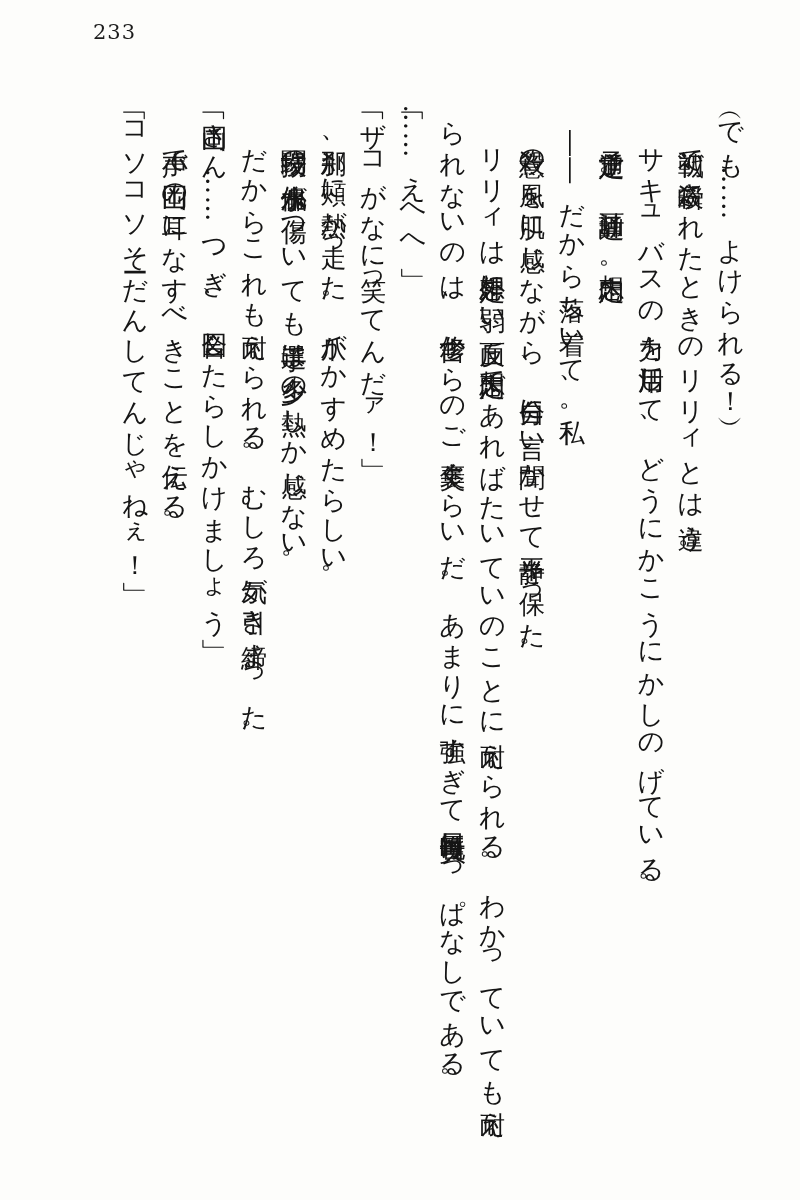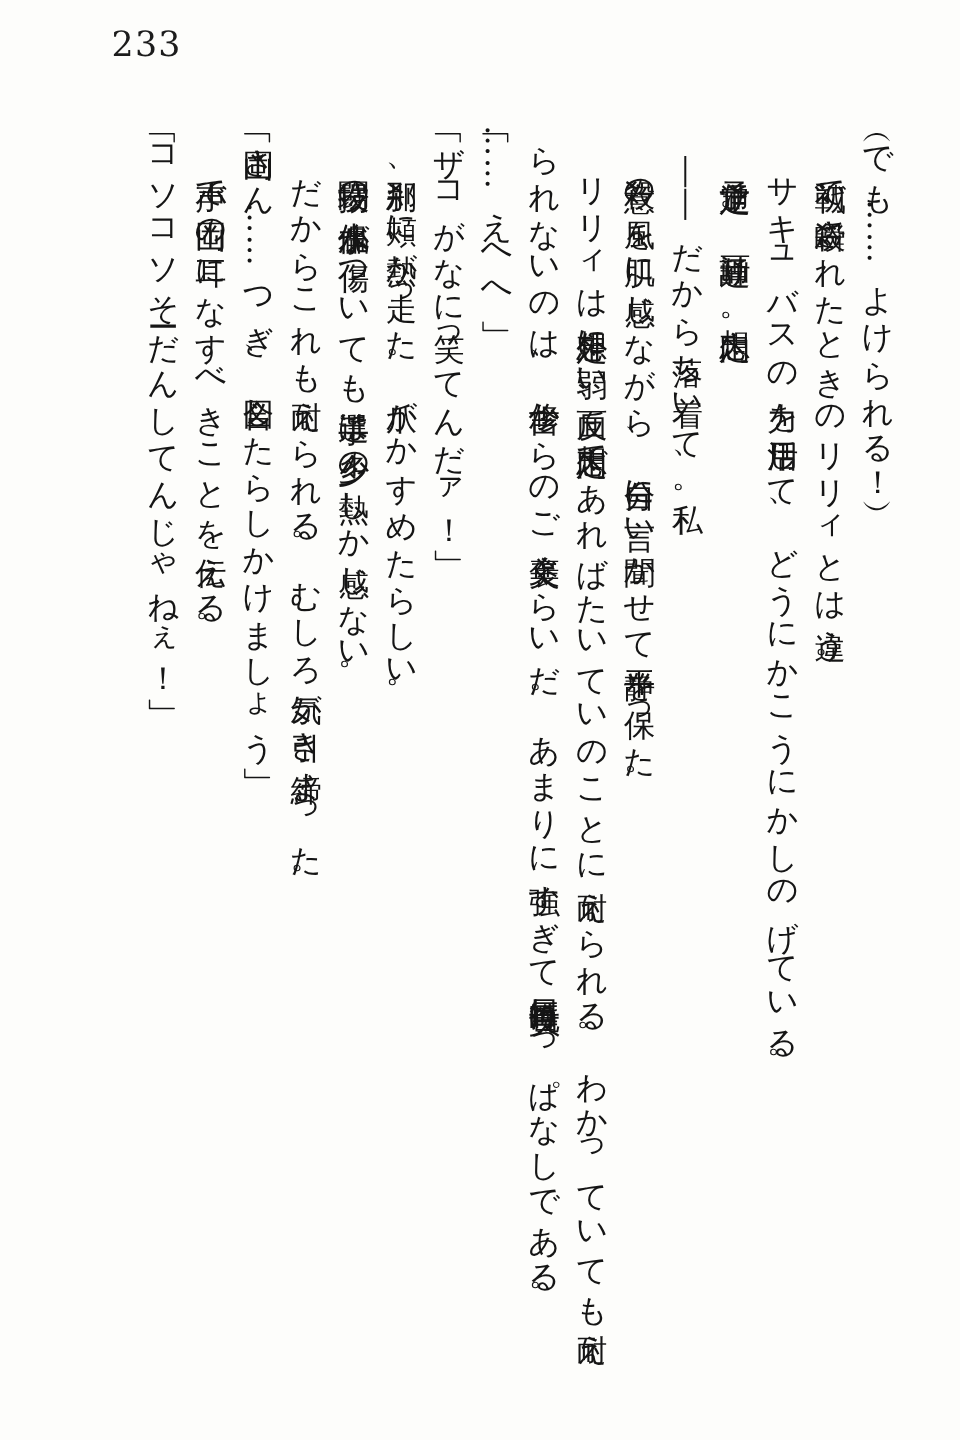--- a/index.html
+++ b/index.html
@@ -18,21 +18,21 @@
     left: 0; top: 0;
     width: 800px;
     height: 1200px;
     background: #fdfdfb;
     overflow: hidden;
   }
   .page-number {
     position: absolute;
     left: 93px;
     top: 20px;
-    font-size: 29px;
+    font-size: 21px;
     letter-spacing: 1px;
     color: #1c1c1c;
   }
   .text-block {
     position: absolute;
     top: 103px;
     right: 50px;
     width: 678px;
     height: 1036px;
     writing-mode: vertical-rl;

